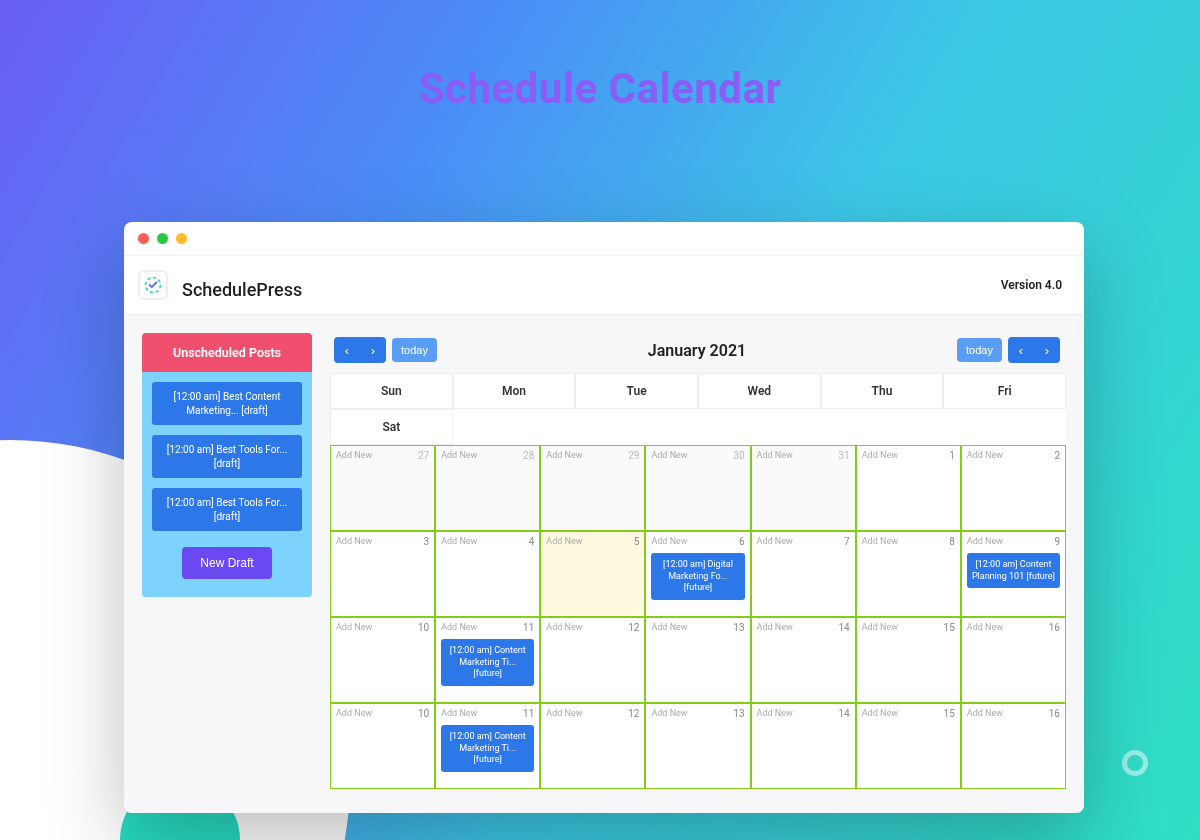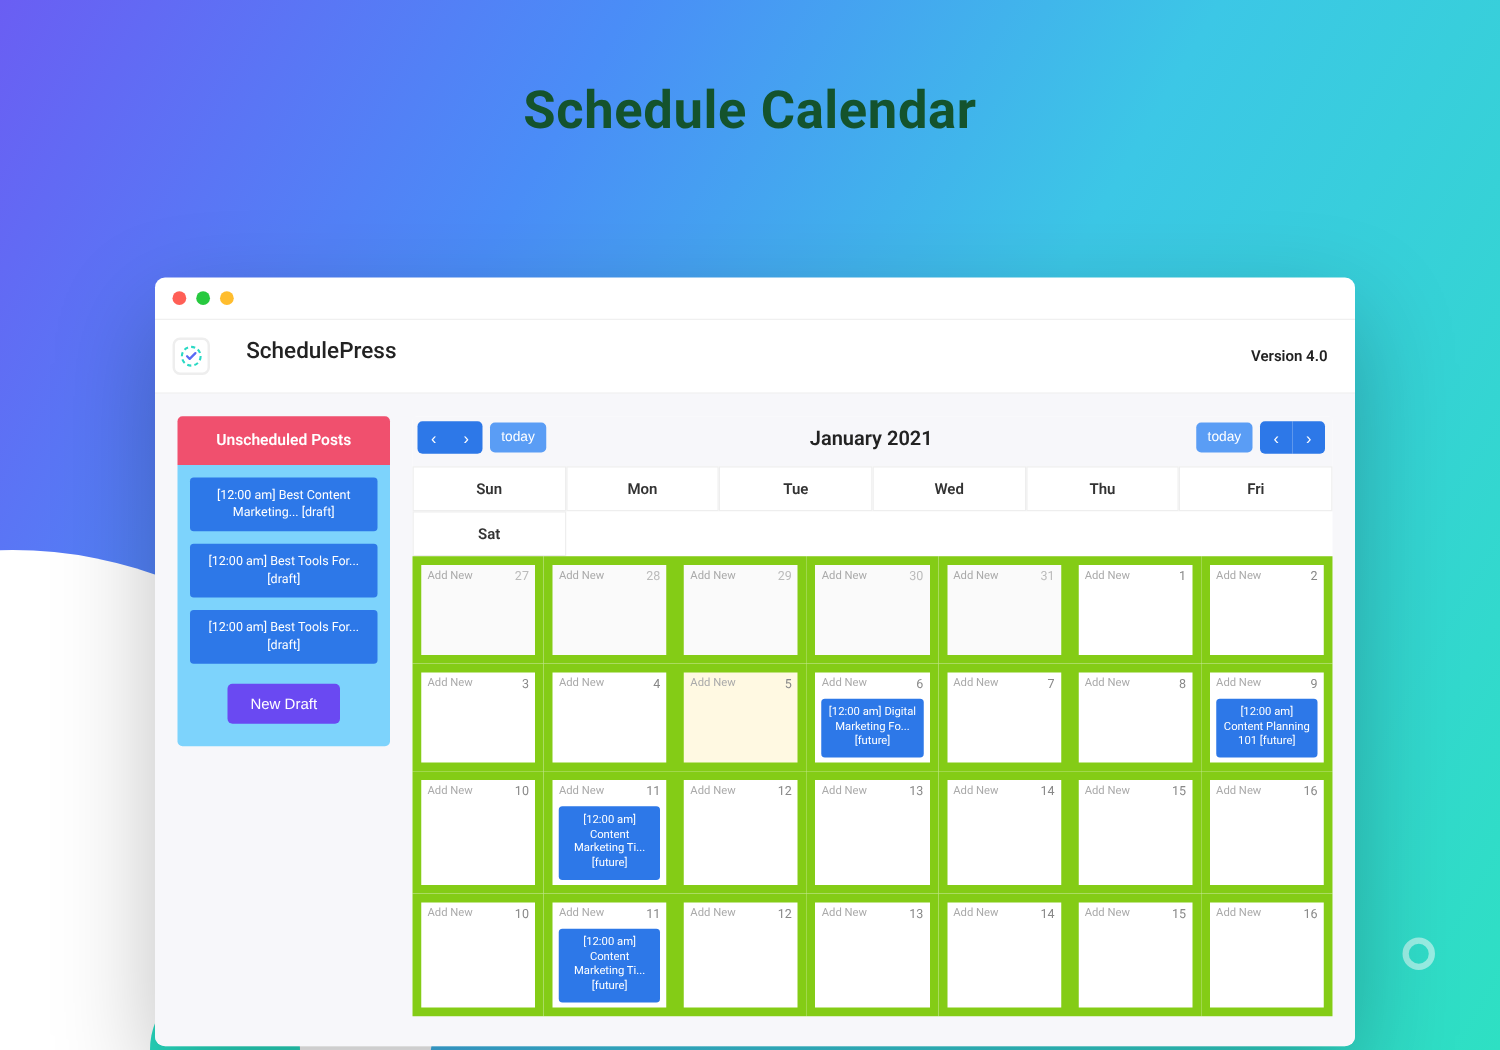--- a/index.html
+++ b/index.html
@@ -7,21 +7,21 @@
     font-family: -apple-system, BlinkMacSystemFont, "Segoe UI", Roboto, sans-serif;
     width: 1200px;
     height: 840px;
     overflow: hidden;
     position: relative;
     background: linear-gradient(120deg, #6a5ef3 0%, #4a8df7 30%, #3cc7e6 58%, #2ee0c3 100%);
   }
   .hero {
     text-align: center;
     padding-top: 64px;
-    color: #14532d;
+    color: #8b5cf6;
   }
   .hero h1 { font-size: 42px; font-weight: 700; letter-spacing: .5px; }
   .hero p  { font-size: 18px; margin-top: 10px; font-weight: 500; opacity: .95; }
 
   
   .blob-white-left {
     position: absolute;
     width: 680px; height: 680px;
     background: #fff;
     border-radius: 50%;
@@ -70,21 +70,21 @@
   .dot-yellow { background: #ffbd2e; }
   .dot-green  { background: #27c93f; }
 
   .app-header {
     display: flex;
     align-items: center;
     justify-content: space-between;
     padding: 14px 22px 14px 14px;
     border-bottom: 1px solid #eee;
   }
-  .app-header-left { display: flex; align-items: flex-start; gap: 29px; }
+  .app-header-left { display: flex; align-items: flex-end; gap: 14px; }
   .logo {
     width: 30px; height: 30px;
     border: 2px solid #eee;
     border-radius: 6px;
     display: flex; align-items: center; justify-content: center;
   }
   .logo svg { width: 20px; height: 20px; }
   .app-title { font-size: 18px; font-weight: 500; color: #222; }
   .app-version { font-size: 12px; font-weight: 600; color: #222; }
 
@@ -178,21 +178,21 @@
     font-size: 12px;
     font-weight: 600;
     color: #333;
     padding: 10px 0;
     border: 1px solid #eee;
   }
   .cal-row { display: grid; grid-template-columns: repeat(7, 1fr); }
   .cal-cell {
     position: relative;
     min-height: 86px;
-    border: 7px solid #84cc16;
+    border: 1px solid #84cc16;
     background: #fff;
     padding: 4px 5px;
   }
   .cal-cell.prev { background: #fafafa; }
   .cal-cell.hl   { background: #fff9e2; }
   .cell-top {
     display: flex;
     justify-content: space-between;
     align-items: flex-start;
   }

